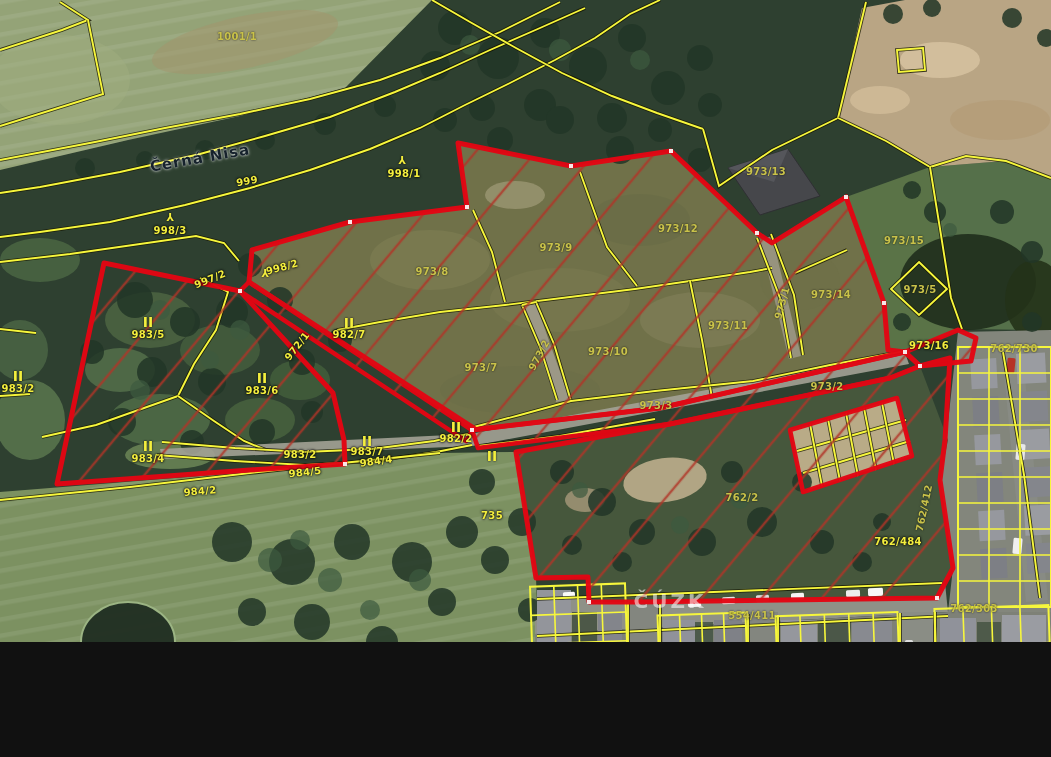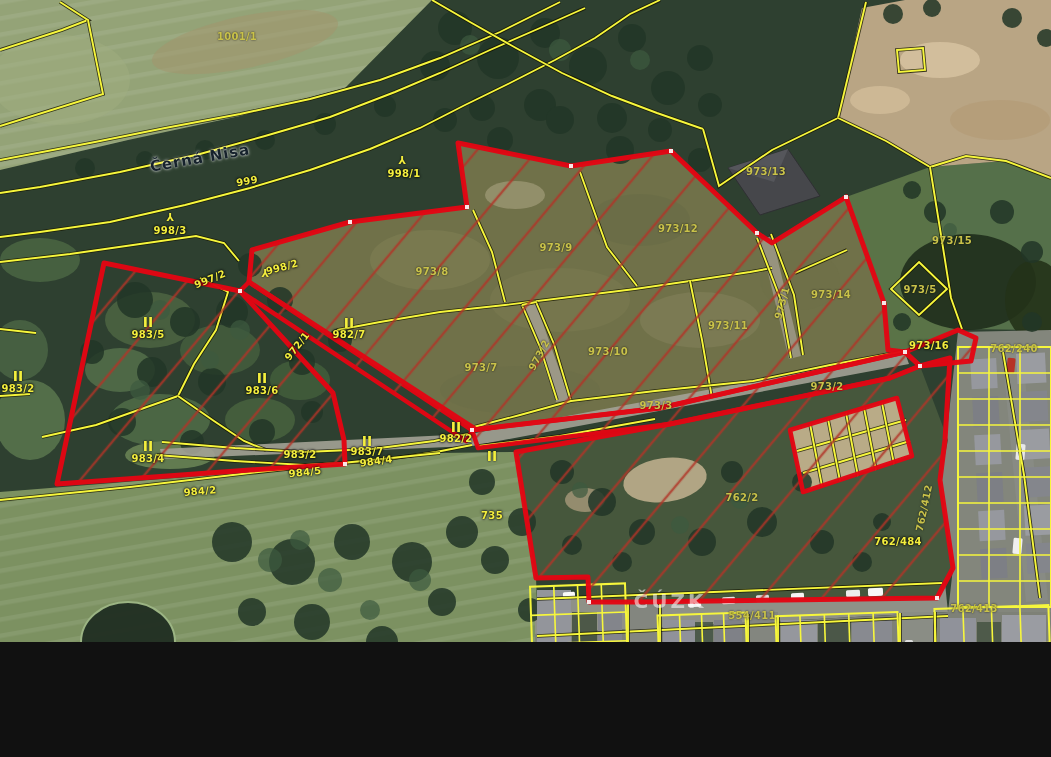--- a/index.html
+++ b/index.html
@@ -447,37 +447,37 @@
       <span class="lbl k-parcel" style="left: 376px; top: 461px; transform: translate(-50%, -50%) rotate(-8deg);">984/4</span>
       <span class="lbl k-parcel" style="left: 305px; top: 472px; transform: translate(-50%, -50%) rotate(-6deg);">984/5</span>
       <span class="lbl k-parcel" style="left: 200px; top: 491px; transform: translate(-50%, -50%) rotate(-5deg);">984/2</span>
       <span class="lbl k-parcel" style="left: 18px; top: 388px; transform: translate(-50%, -50%) rotate(0deg);">983/2</span>
       <span class="lbl k-parcel" style="left: 492px; top: 467px; transform: translate(-50%, -50%) rotate(0deg); margin-top: 48px;">735</span>
       <span class="lbl k-parcel" style="left: 456px; top: 438px; transform: translate(-50%, -50%) rotate(0deg);">982/2</span>
       <span class="lbl k-muted" style="left: 432px; top: 271px; transform: translate(-50%, -50%) rotate(0deg);">973/8</span>
       <span class="lbl k-muted" style="left: 556px; top: 247px; transform: translate(-50%, -50%) rotate(0deg);">973/9</span>
       <span class="lbl k-muted" style="left: 678px; top: 228px; transform: translate(-50%, -50%) rotate(0deg);">973/12</span>
       <span class="lbl k-muted" style="left: 766px; top: 171px; transform: translate(-50%, -50%) rotate(0deg);">973/13</span>
-      <span class="lbl k-muted" style="left: 904px; top: 240px; transform: translate(-50%, -50%) rotate(0deg); margin-left: 48px;">973/15</span>
+      <span class="lbl k-muted" style="left: 904px; top: 240px; transform: translate(-50%, -50%) rotate(0deg);">973/15</span>
       <span class="lbl k-muted" style="left: 920px; top: 289px; transform: translate(-50%, -50%) rotate(0deg);">973/5</span>
       <span class="lbl k-muted" style="left: 831px; top: 294px; transform: translate(-50%, -50%) rotate(0deg); text-align: center;">973/14</span>
       <span class="lbl k-muted" style="left: 728px; top: 325px; transform: translate(-50%, -50%) rotate(0deg);">973/11</span>
       <span class="lbl k-muted" style="left: 608px; top: 351px; transform: translate(-50%, -50%) rotate(0deg);">973/10</span>
       <span class="lbl k-muted" style="left: 481px; top: 367px; transform: translate(-50%, -50%) rotate(0deg);">973/7</span>
       <span class="lbl k-muted" style="left: 539px; top: 355px; transform: translate(-50%, -50%) rotate(-62deg);">973/2</span>
       <span class="lbl k-muted" style="left: 782px; top: 303px; transform: translate(-50%, -50%) rotate(-75deg);">973/1</span>
       <span class="lbl k-muted" style="left: 656px; top: 405px; transform: translate(-50%, -50%) rotate(0deg);">973/3</span>
       <span class="lbl k-muted" style="left: 827px; top: 386px; transform: translate(-50%, -50%) rotate(0deg);">973/2</span>
       <span class="lbl k-parcel" style="left: 929px; top: 345px; transform: translate(-50%, -50%) rotate(0deg);">973/16</span>
-      <span class="lbl k-muted" style="left: 1014px; top: 348px; transform: translate(-50%, -50%) rotate(0deg);">762/240</span>
+      <span class="lbl k-muted" style="left: 1014px; top: 348px; transform: translate(-50%, -50%) rotate(0deg);">762/730</span>
       <span class="lbl k-muted" style="left: 714px; top: 497px; transform: translate(-50%, -50%) rotate(0deg); margin-left: 28px;">762/2</span>
       <span class="lbl k-parcel" style="left: 898px; top: 541px; transform: translate(-50%, -50%) rotate(0deg);">762/484</span>
       <span class="lbl k-muted" style="left: 924px; top: 508px; transform: translate(-50%, -50%) rotate(-78deg);">762/412</span>
       <span class="lbl k-muted" style="left: 752px; top: 615px; transform: translate(-50%, -50%) rotate(0deg);">554/411</span>
-      <span class="lbl k-muted" style="left: 974px; top: 608px; transform: translate(-50%, -50%) rotate(0deg);">762/413</span>
+      <span class="lbl k-muted" style="left: 974px; top: 608px; transform: translate(-50%, -50%) rotate(0deg);">762/303</span>
       <span class="lbl k-muted" style="left: 291px; top: 745px; transform: translate(-50%, -50%) rotate(0deg);">753/1</span>
       <span class="lbl k-muted" style="left: 643px; top: 731px; transform: translate(-50%, -50%) rotate(-90deg);">753/126</span>
       <span class="lbl k-muted" style="left: 761px; top: 726px; transform: translate(-50%, -50%) rotate(-90deg);">753/127</span>
       <span class="lbl k-watermark" style="left: 670px; top: 601px; transform: translate(-50%, -50%) rotate(0deg);">ČÚZK</span>
       <span class="sym sym-tree" style="left: 402px; top: 159px;">Y</span>
       <span class="sym sym-tree" style="left: 170px; top: 216px;">Y</span>
       <span class="sym sym-tree" style="left: 265px; top: 272px;">Y</span>
       <span class="sym sym-meadow" style="left: 148px; top: 322px;">II</span>
       <span class="sym sym-meadow" style="left: 262px; top: 378px;">II</span>
       <span class="sym sym-meadow" style="left: 148px; top: 446px;">II</span>

